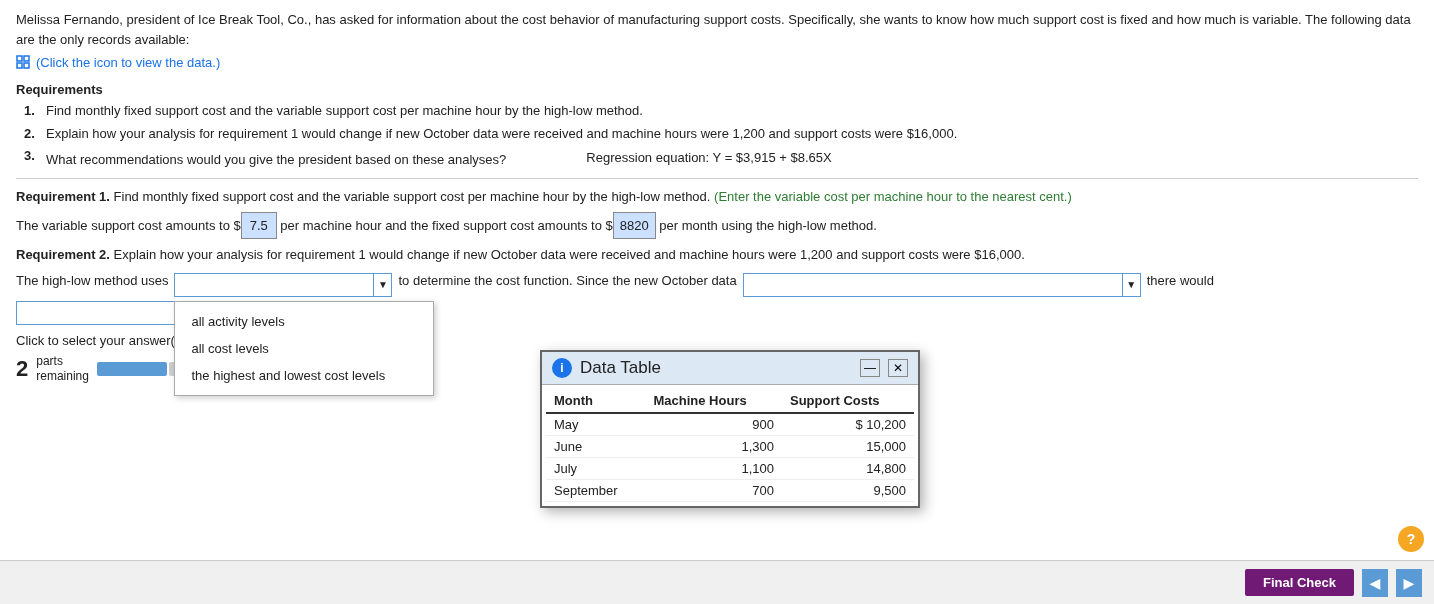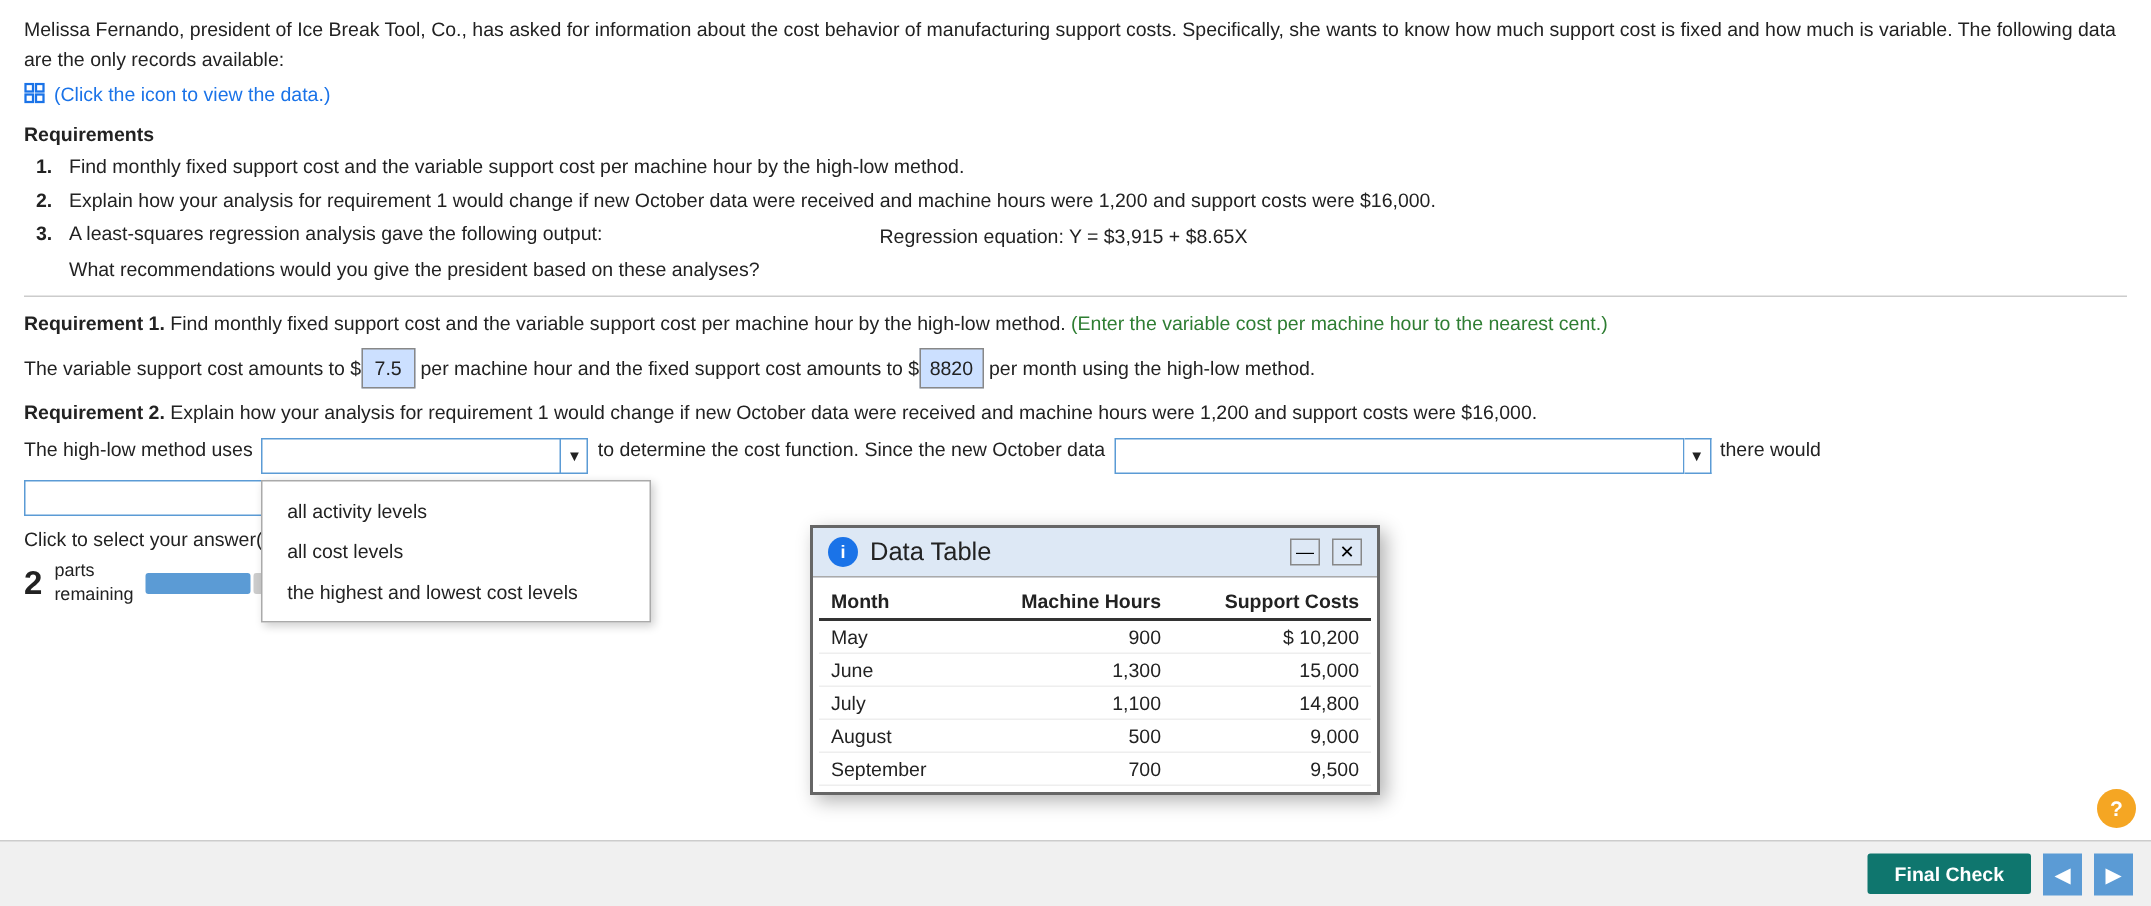--- a/index.html
+++ b/index.html
@@ -180,21 +180,21 @@
       height: 14px;
       background: #ccc;
       border-radius: 2px;
     }
     .bottom-right {
       display: flex;
       align-items: center;
       gap: 8px;
     }
     .final-check-btn {
-      background: #0f766e;
+      background: #701a75;
       color: #fff;
       border: none;
       padding: 6px 18px;
       font-size: 13px;
       font-weight: bold;
       cursor: pointer;
       border-radius: 2px;
     }
     .nav-btn {
       background: #5b9bd5;
@@ -285,21 +285,21 @@
       border-collapse: collapse;
     }
     .data-table th {
       font-weight: bold;
       text-align: left;
       padding: 4px 8px;
       border-bottom: 2px solid #333;
       font-size: 13px;
     }
     .data-table th.right {
-      text-align: right;
+      text-align: left;
     }
     .data-table td {
       padding: 3px 8px;
       font-size: 13px;
       border-bottom: 1px solid #eee;
     }
     .data-table td.right {
       text-align: right;
     }
     .bold {
@@ -337,21 +337,20 @@
       </li>
       <li>
         <span class="req-num bold">2.</span>
         <span>Explain how your analysis for requirement 1 would change if new October data were received and machine hours were 1,200 and support costs were $16,000.</span>
       </li>
       <li>
         <span class="req-num bold">3.</span>
         <div>
           <div class="req-3-row">
             <div class="req-3-left">
-              <div>A least-squares regression analysis gave the following output:</div>
               <div style="margin-top:4px;">What recommendations would you give the president based on these analyses?</div>
             </div>
             <div class="regression-eq">
               <span>Regression equation:</span>
               <span>Y = $3,915 + $8.65X</span>
             </div>
           </div>
         </div>
       </li>
     </ul>
@@ -457,25 +456,20 @@
       <td>June</td>
       <td class="right">1,300</td>
       <td class="right">15,000</td>
     </tr>
           <tr>
       <td>July</td>
       <td class="right">1,100</td>
       <td class="right">14,800</td>
     </tr>
           <tr>
-      <td>August</td>
-      <td class="right">500</td>
-      <td class="right">9,000</td>
-    </tr>
-          <tr>
       <td>September</td>
       <td class="right">700</td>
       <td class="right">9,500</td>
     </tr>
         </tbody>
     </table>
   </div>
 </div>
 
 <div class="help-btn">?</div>

